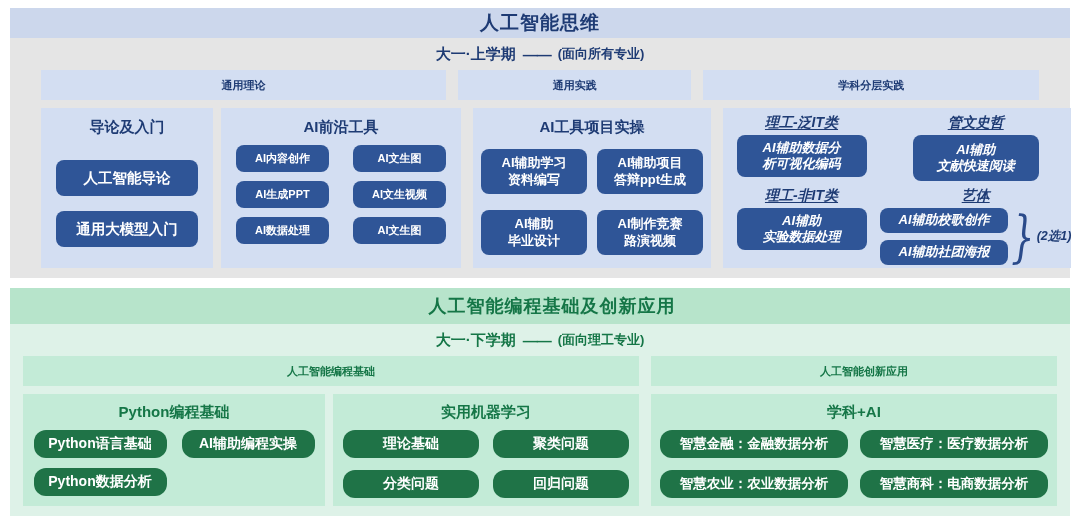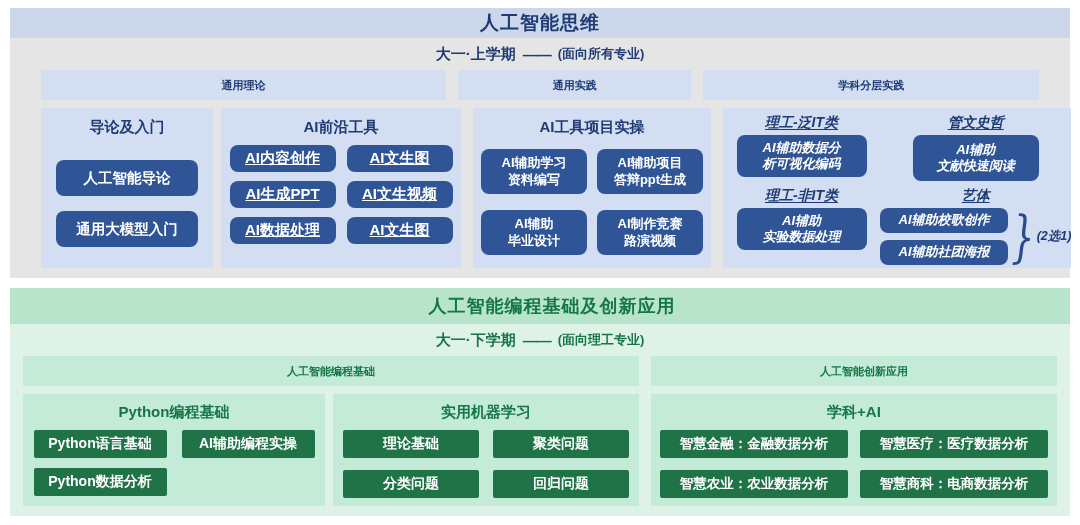--- a/index.html
+++ b/index.html
@@ -32,31 +32,31 @@
   .colgroup { display: flex; gap: 8px; width: 420px; }
 
   .panel { height: 160px; padding: 6px 8px; }
   .panel.blue { background: #d3def2; }
   .panel-title { text-align: center; font-weight: bold; font-size: 15px; margin: 4px 0 8px; }
   .panel-title.blue { color: #1e3b74; }
 
   .btn { display: flex; align-items: center; justify-content: center; text-align: center;
          color: #ffffff; font-weight: bold; white-space: pre-line; line-height: 1.25; }
   .btn.blue { background: #2f5597; border-radius: 8px; }
-  .btn.green { background: #1f7347; border-radius: 2px; }
+  .btn.green { background: #1f7347; border-radius: 12px; }
 
   
   .p-intro { width: 172px; display: flex; flex-direction: column; }
   .p-intro .stackarea { flex: 1; display: flex; flex-direction: column; justify-content: space-evenly; align-items: center; }
   .p-intro .btn { width: 142px; height: 36px; font-size: 14.5px; }
 
   
   .p-tools { width: 240px; }
   .grid2 { display: grid; grid-template-columns: 1fr 1fr; column-gap: 10px; row-gap: 9px; justify-items: center; }
-  .p-tools .btn { width: 106px; height: 27px; font-size: 15px; text-decoration: underline; }
+  .p-tools .btn { width: 93px; height: 27px; font-size: 11px; }
 
   
   .p-practice { width: 242px; }
   .p-practice .grid2 { row-gap: 16px; margin-top: 12px; }
   .p-practice .btn { width: 106px; height: 45px; font-size: 13px; }
 
   
   .p-layered { width: 348px; padding: 4px 6px; }
   .layer-grid { display: grid; grid-template-columns: 145px 1fr; column-gap: 6px; row-gap: 4px; }
   .group { display: flex; flex-direction: column; align-items: center; font-style: italic; }

